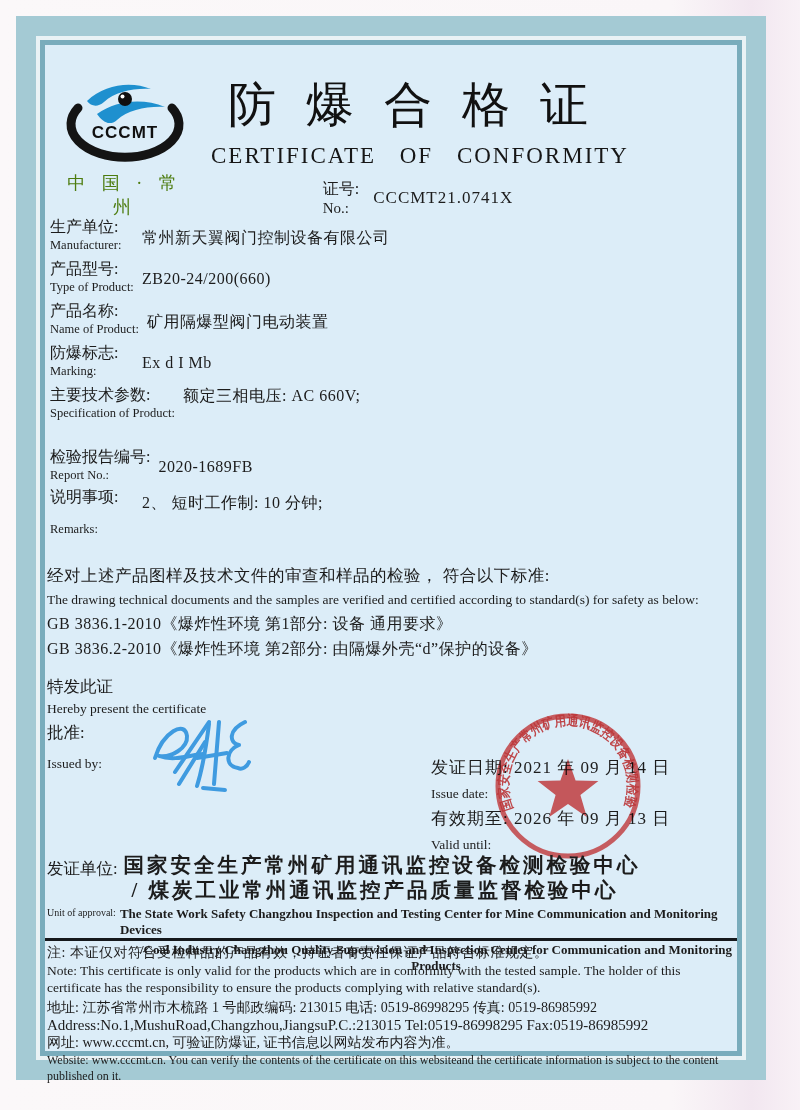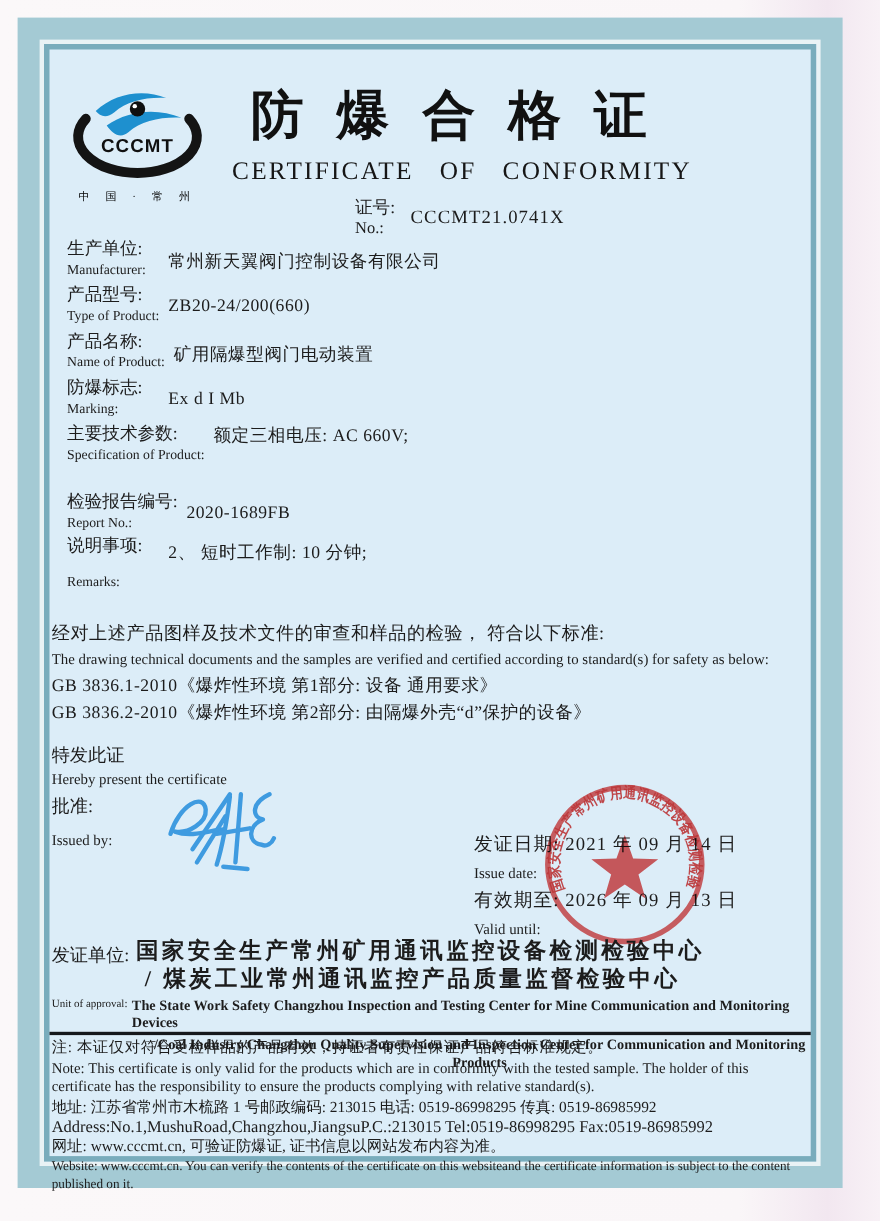--- a/index.html
+++ b/index.html
@@ -13,34 +13,34 @@
   .paper {
     position:absolute; left:40px; top:40px; right:58px; bottom:54px;
     background:#dcedf8;
     border:5px solid #79acbc;
     box-shadow:0 0 0 4px #e9f2f5, 0 0 0 24px #a4cad4;
   }
   .content { position:absolute; inset:0; padding:0 2px; }
 
   
   .logo { position:absolute; left:12px; top:36px; width:136px; text-align:center; }
-  .logo-caption { font-size:10px; letter-spacing:6px; color:#000000; margin-top:4px; }
+  .logo-caption { font-size:18px; letter-spacing:6px; color:#4d7c0f; margin-top:4px; }
   .title { position:absolute; left:0; right:16px; top:28px; text-align:center;
-           padding-left:80px; font-size:48px; letter-spacing:30px; font-weight:700; color:#111; }
+           padding-left:80px; font-size:48px; letter-spacing:30px; font-weight:400; color:#111; }
   .subtitle { position:absolute; left:0; right:0; top:98px; text-align:center;
               padding-left:58px; font-size:23px; letter-spacing:2px; word-spacing:16px; color:#161616; }
   .certno { position:absolute; left:0; right:0; top:134px; display:flex; justify-content:center;
             padding-left:54px; }
   .certno-labels { text-align:left; }
   .certno-cn { font-size:16px; }
   .certno-en { font-size:15px; }
   .certno-value { font-size:17px; letter-spacing:1px; margin-left:14px; padding-top:9px; }
 
   
-  .fields { position:absolute; left:16px; right:2px; top:172px; }
+  .fields { position:absolute; left:5px; right:2px; top:172px; }
   .frow { display:flex; min-height:42px; }
   .flabel { min-width:92px; padding-right:8px; flex-shrink:0; }
   .flabel .cn { display:block; font-size:16px; line-height:20px; }
   .flabel .en { display:block; font-size:12.5px; line-height:16px; }
   .fvalue { font-size:16px; padding-top:11px; letter-spacing:0.5px; }
   .frow.valtop .fvalue { padding-top:1px; }
   .frow.spec { margin-bottom:20px; }
   .frow.report { min-height:40px; }
   .frow.remarks { min-height:70px; }
   .frow.remarks .flabel .en { margin-top:14px; }

